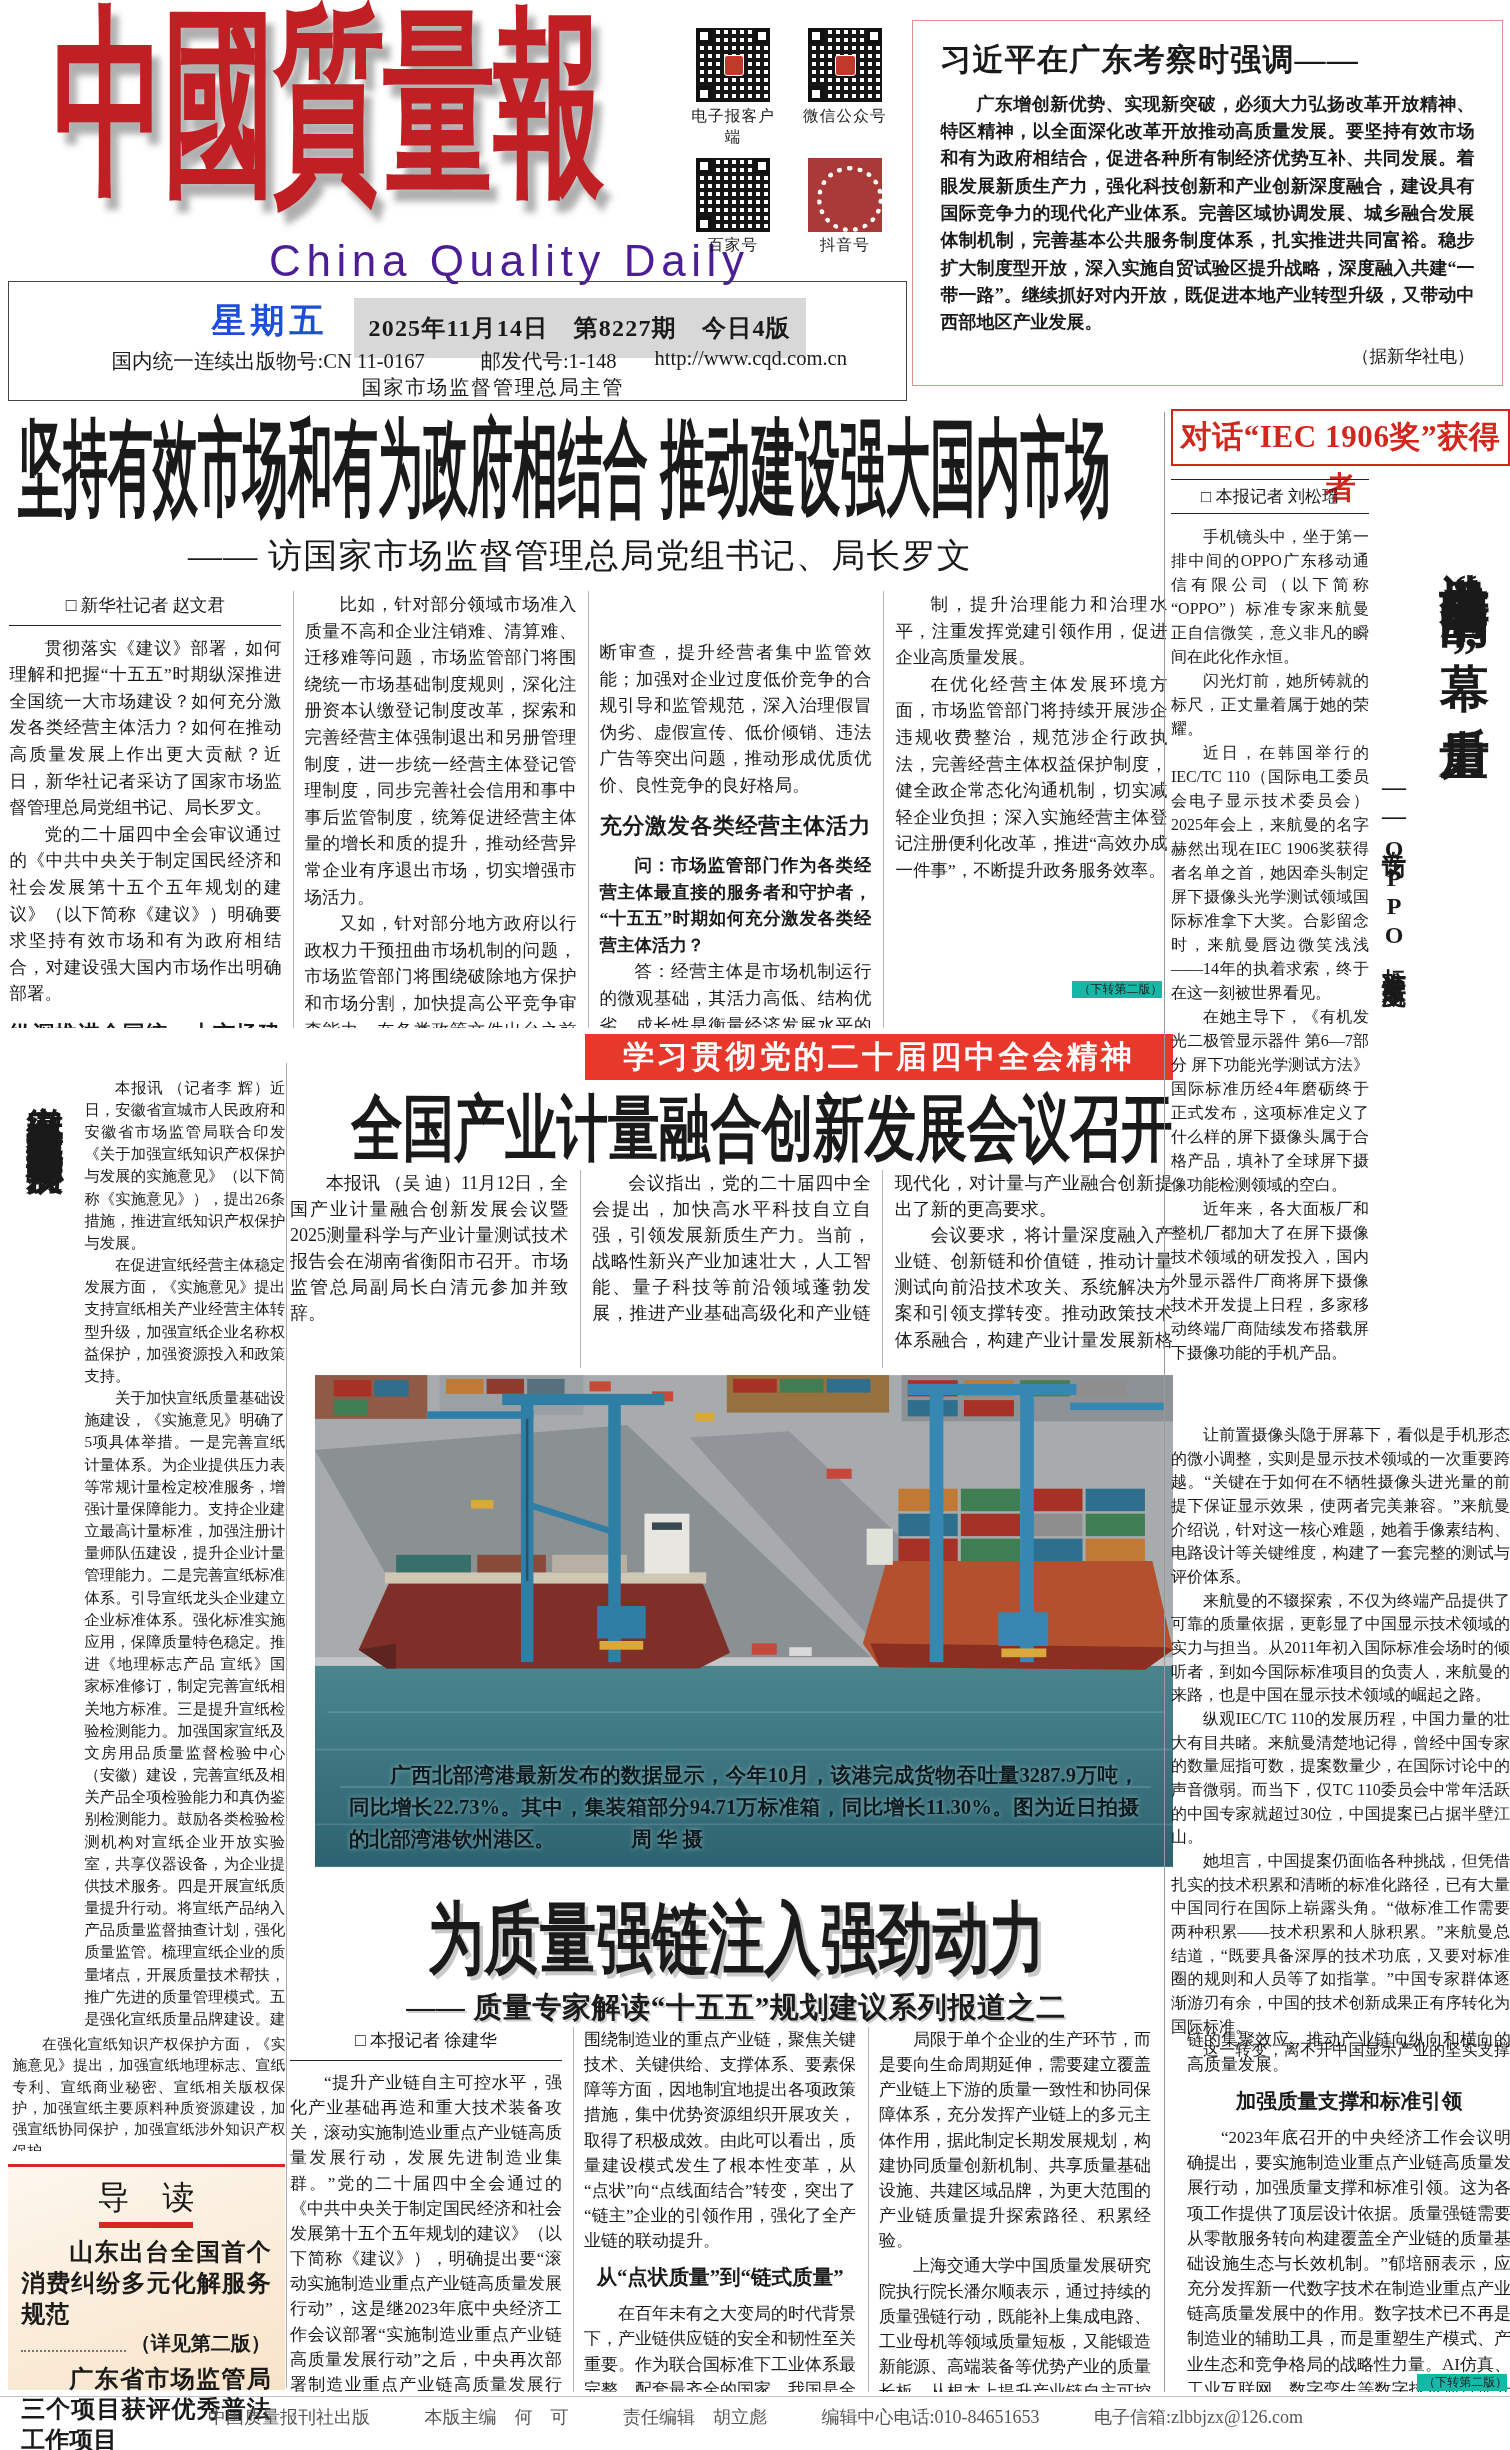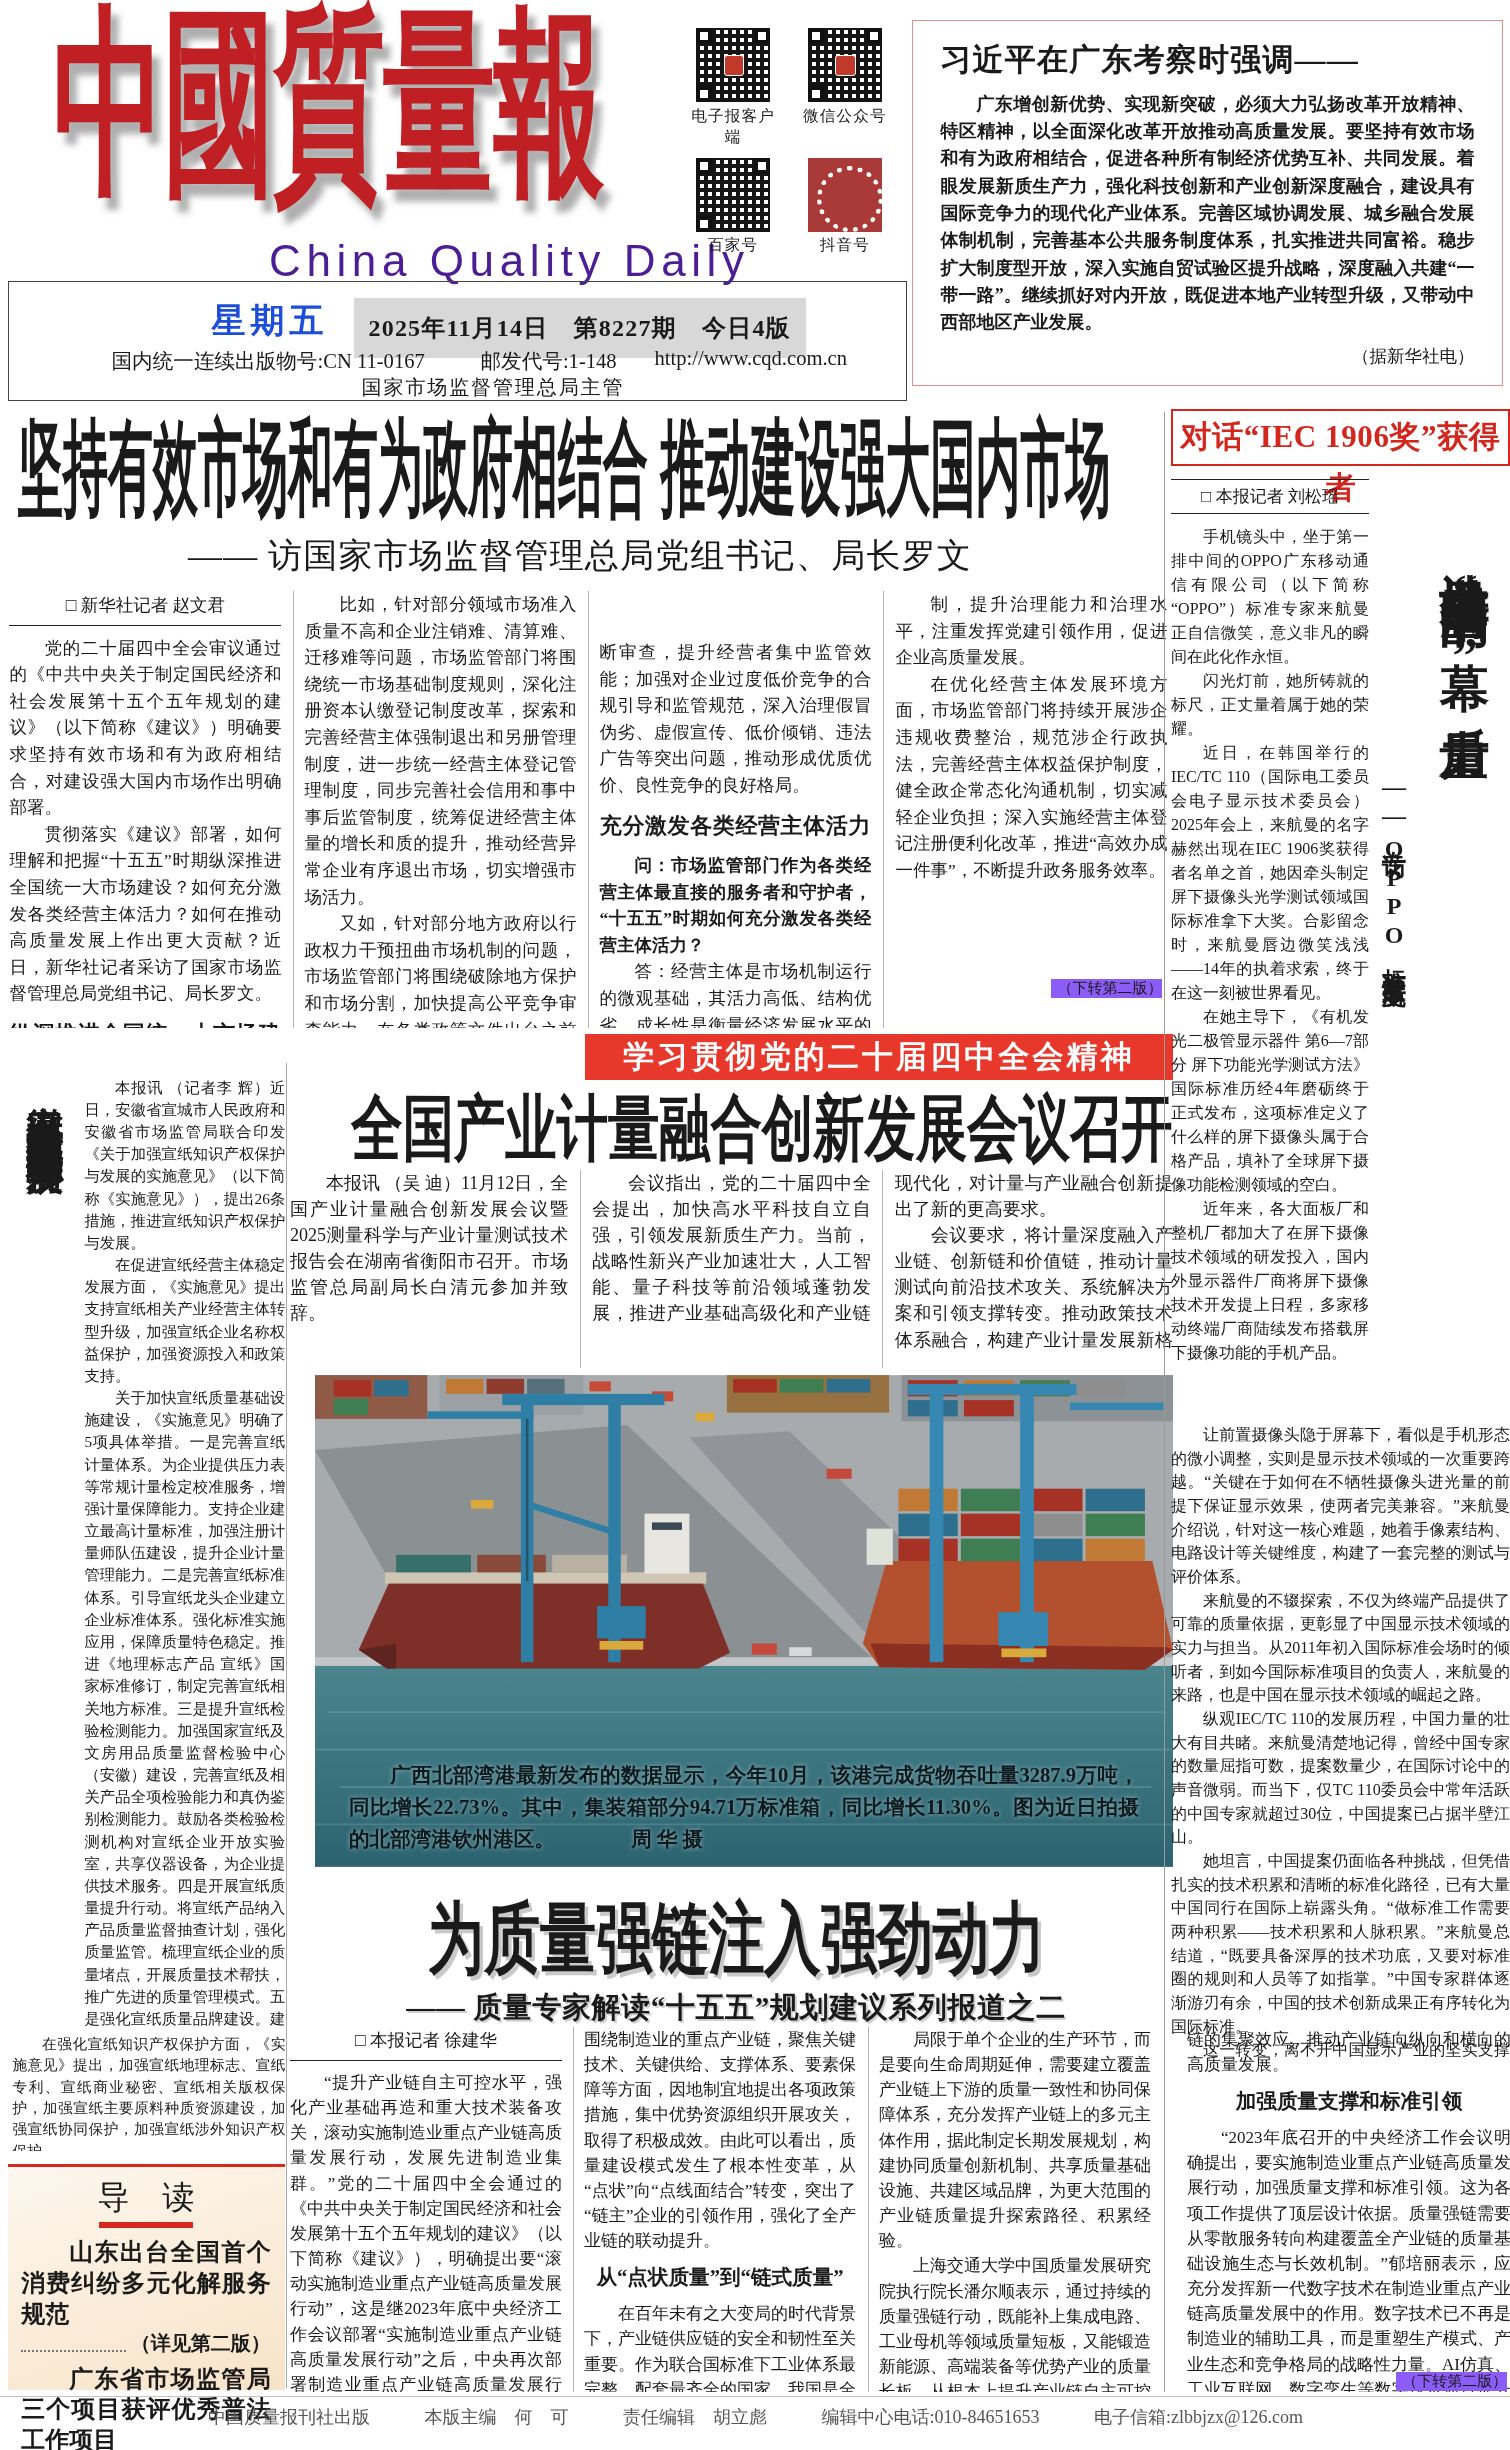--- a/index.html
+++ b/index.html
@@ -45,21 +45,21 @@
   .main-hl span{font-family:"Liberation Sans","DejaVu Sans",sans-serif;font-size:75px;font-weight:900;
         letter-spacing:0;transform:scale(.60,1.40);}
   .main-shl{left:0;top:533px;width:1160px;text-align:center;font-size:34px;font-weight:400;letter-spacing:1.2px;}
   .main-article{left:9.4px;top:591px;width:1158px;height:437px;}
   .ma-col{position:absolute;top:0;height:437px;width:272px;overflow:hidden;font-size:17.5px;line-height:1.52;}
   .byline{text-align:center;text-indent:0!important;border-bottom:1.2px solid #222;padding:1.2px 0 6.2px;margin-bottom:8.7px;font-size:17.5px;}
   .byline2{text-align:center;border-top:1.2px solid #222;border-bottom:1.2px solid #222;padding:5px 0;font-size:17px;}
   .subhead{font-size:22px;font-weight:900;text-align:center;text-indent:0!important;margin:10px 0;letter-spacing:0.6px;}
   .q{font-weight:600;}
   .vr{position:absolute;border-left:0.6px solid #b5b5b5;}
-  .cont-marker{position:absolute;background:#8b5cf6;padding-left:6.2px;font-size:15px;}
+  .cont-marker{position:absolute;background:#14b8a6;padding-left:6.2px;font-size:12px;}
 
   .banner{left:585px;top:1034px;width:588px;height:46px;background:#e8382b;color:#fff;
         font-size:31px;font-weight:900;letter-spacing:3.1px;text-align:center;line-height:46px;}
 
   
   .conf{left:290px;top:1090px;width:883px;}
   .conf-hl{width:883px;text-align:center;}
   .conf-hl span{font-size:59px;font-weight:900;transform-origin:50% 50%;transform:scale(.87,1.22);}
   .conf-body{position:absolute;left:0;top:80px;width:883px;height:198px;overflow:hidden;
         column-count:3;column-gap:24px;column-rule:0.6px solid #b5b5b5;font-size:18px;line-height:1.45;}
@@ -180,22 +180,22 @@
   </div>
   <div class="abs main-shl">—— 访国家市场监督管理总局党组书记、局长罗文</div>
 
   <div class="abs main-article">
     <div class="vr" style="left:284px;top:0;height:437px;"></div>
     <div class="vr" style="left:579px;top:0;height:437px;"></div>
     <div class="vr" style="left:874px;top:0;height:437px;"></div>
     <div class="ma-col" style="left:0;">
       <div class="byline">□ 新华社记者 赵文君</div>
       <div class="paras">
+          <p>贯彻落实《建议》部署，如何理解和把握“十五五”时期纵深推进全国统一大市场建设？如何充分激发各类经营主体活力？如何在推动高质量发展上作出更大贡献？近日，新华社记者采访了国家市场监督管理总局党组书记、局长罗文。</p>
           <p>党的二十届四中全会审议通过的《中共中央关于制定国民经济和社会发展第十五个五年规划的建议》（以下简称《建议》）明确要求坚持有效市场和有为政府相结合，对建设强大国内市场作出明确部署。</p>
-          <p>贯彻落实《建议》部署，如何理解和把握“十五五”时期纵深推进全国统一大市场建设？如何充分激发各类经营主体活力？如何在推动高质量发展上作出更大贡献？近日，新华社记者采访了国家市场监督管理总局党组书记、局长罗文。</p>
         </div>
       <div class="subhead">纵深推进全国统一大市场建设</div>
 
     </div>
     <div class="ma-col" style="left:295px;">
       <div class="paras">
           <p>比如，针对部分领域市场准入质量不高和企业注销难、清算难、迁移难等问题，市场监管部门将围绕统一市场基础制度规则，深化注册资本认缴登记制度改革，探索和完善经营主体强制退出和另册管理制度，进一步统一经营主体登记管理制度，同步完善社会信用和事中事后监管制度，统筹促进经营主体量的增长和质的提升，推动经营异常企业有序退出市场，切实增强市场活力。</p>
           <p>又如，针对部分地方政府以行政权力干预扭曲市场机制的问题，市场监管部门将围绕破除地方保护和市场分割，加快提高公平竞争审查能力，在各类政策文件出台之前加大审查力度，从源头防止不当市场干预行为；健全滥用行政权力排除、限制竞争治理规则，推动消除要素获取、资质认定、招标投标、政府采购等方面壁垒；积极推进全国统一大市场建设立法，进一步规范地方政府经济促进行为。</p>
         </div>
     </div>

